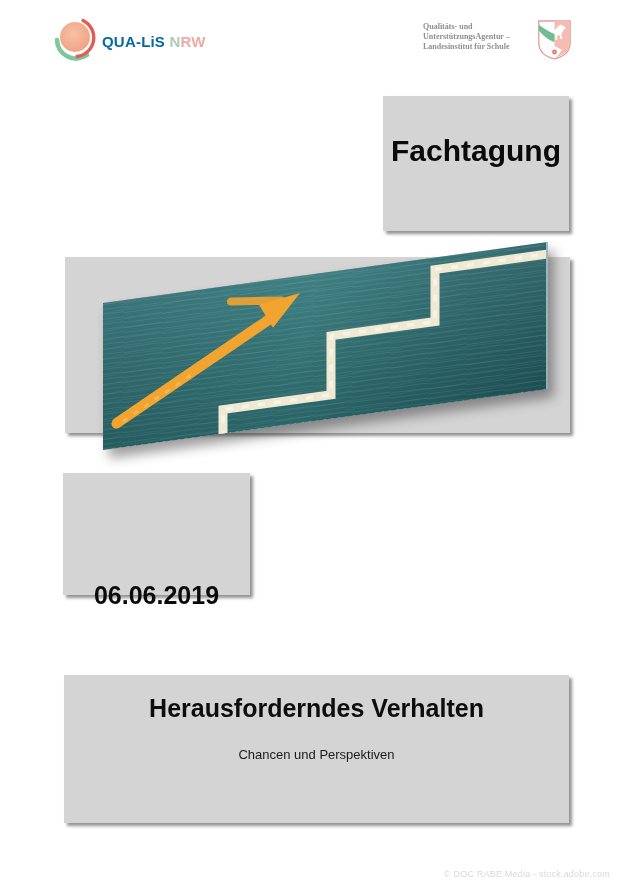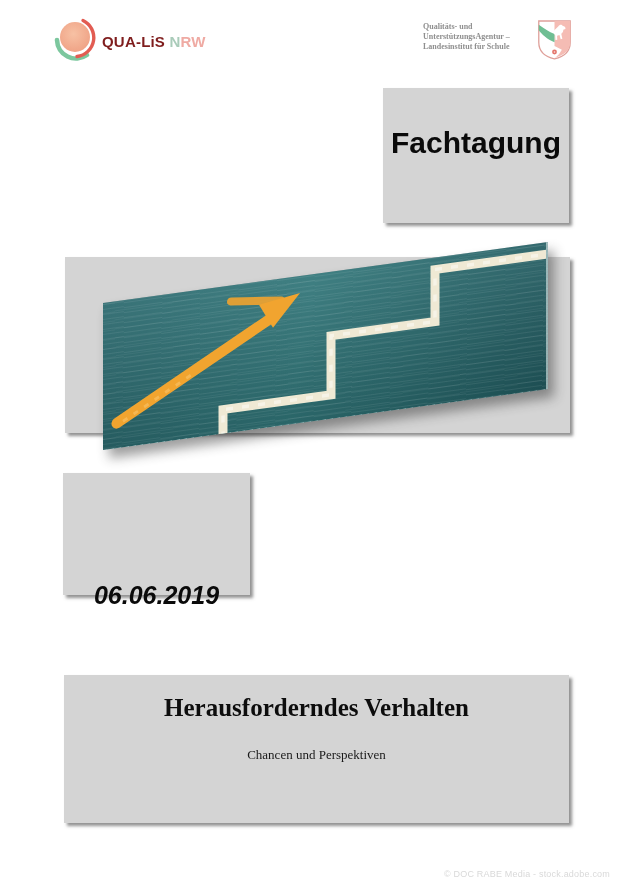--- a/index.html
+++ b/index.html
@@ -6,43 +6,43 @@
   .page{
     position:relative;width:628px;height:888px;background:#ffffff;overflow:hidden;
     font-family:"Liberation Sans",sans-serif;
   }
   
   .logo-mark{position:absolute;left:53px;top:16px;width:48px;height:48px;}
   .logo-text{
     position:absolute;left:102px;top:33px;font-size:15px;font-weight:bold;
     letter-spacing:.2px;white-space:nowrap;
   }
-  .logo-text .t-salmon{color:#7f1d1d;}
+  .logo-text .t-salmon{color:#0369a1;}
   .logo-text .t-green{color:#a9cbb9;}
   .logo-text .t-rose{color:#efaaa3;}
   .agency{
     position:absolute;left:423px;top:22px;width:130px;
     font-size:8px;line-height:10px;font-weight:bold;color:#8f8f8f;font-family:Liberation Serif, serif;
   }
   .coa{position:absolute;left:536px;top:18px;width:37px;height:43px;}
   
   .gray-box{
     position:absolute;background:#d4d4d4;
     box-shadow:3px 3px 3px rgba(110,110,110,.75);
   }
-  .box-event{left:383px;top:88px;width:186px;height:135px;text-align:center;}
+  .box-event{left:383px;top:96px;width:186px;height:135px;text-align:center;}
   .box-event .event-label{
     display:block;margin-top:38px;font-size:30px;font-weight:bold;color:#0a0a0a;
   }
   .box-image{left:65px;top:257px;width:505px;height:176px;}
-  .box-date{left:63px;top:473px;width:187px;height:122px;text-align:center;font-style:italic;}
+  .box-date{left:63px;top:473px;width:187px;height:122px;text-align:center;}
   .box-date .date-label{
     display:block;margin-top:108px;font-size:25px;font-weight:bold;color:#0a0a0a;
   }
-  .box-title{left:64px;top:675px;width:505px;height:148px;text-align:center;font-family:Liberation Serif, serif;}
+  .box-title{left:64px;top:675px;width:505px;height:148px;text-align:center;}
   .box-title h1{
     margin:17px 0 0 0;font-size:25px;line-height:32px;font-weight:bold;color:#0d0d0d;
   }
   .box-title .subtitle{
     margin:16px 0 0 0;font-size:13px;line-height:30px;font-weight:normal;color:#1a1a1a;
   }
   
   .chalkboard{
     position:absolute;left:103px;top:303px;width:443px;height:147px;
     transform:skewY(-7.8deg);transform-origin:0 0;

